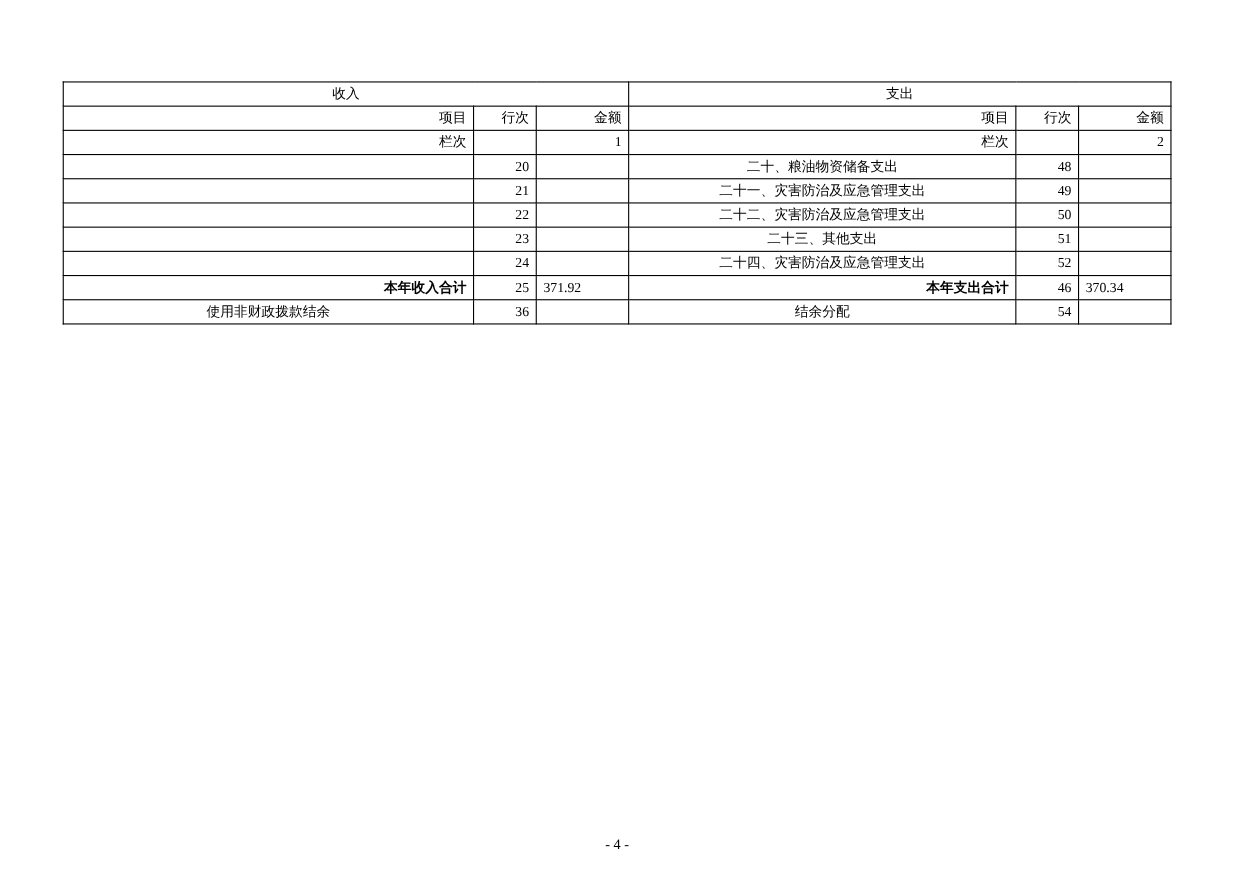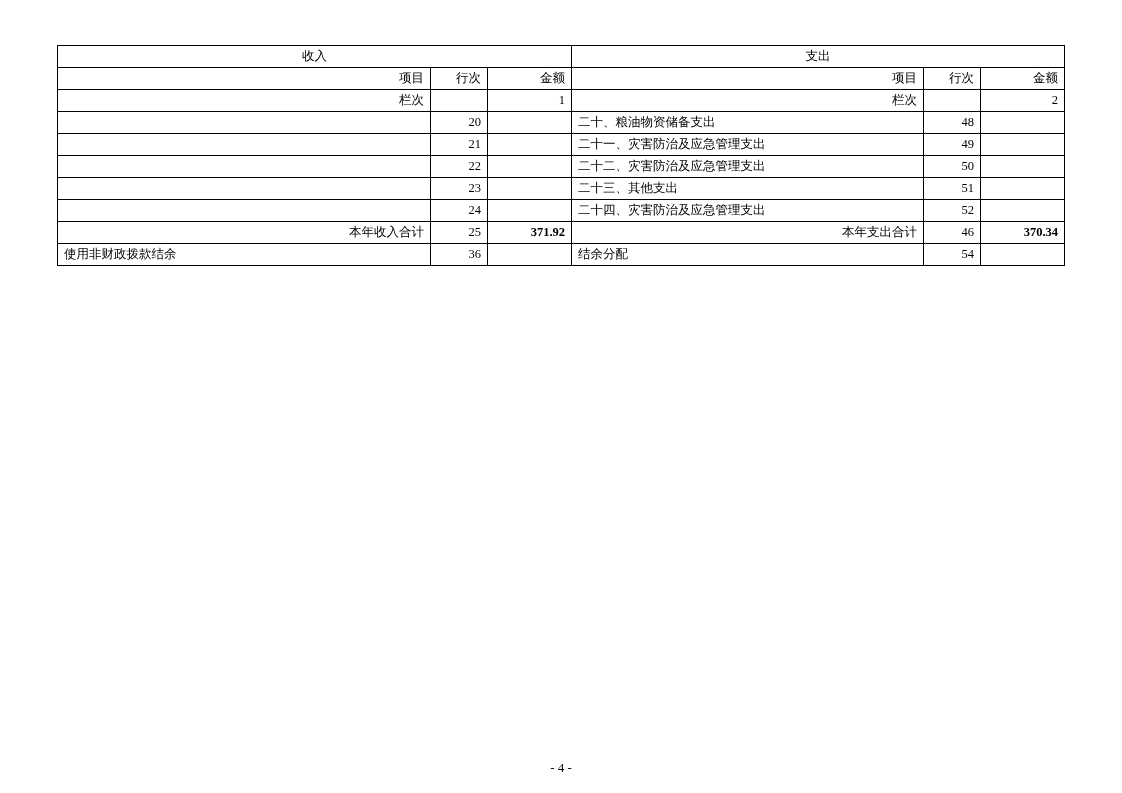--- a/index.html
+++ b/index.html
@@ -25,42 +25,43 @@
     position: absolute;
     left: 57px;
     top: 45px;
     width: 1007px;
   }
   table.budget {
     border-collapse: collapse;
     width: 1007px;
     table-layout: fixed;
     font-size: 12.5px;
+    margin-top: 29px;
   }
   table.budget td {
     border: 1px solid #000000;
     height: 21px;
     padding: 0 6px;
     vertical-align: middle;
     line-height: 1.15;
     white-space: nowrap;
     overflow: hidden;
   }
   
   col.c-item-l { width: 373px; }
   col.c-line-l { width: 57px; }
   col.c-amt-l  { width: 84px; }
   col.c-item-r { width: 352px; }
   col.c-line-r { width: 57px; }
   col.c-amt-r  { width: 84px; }
 
   .center { text-align: right; }
-  .right  { text-align: right; padding-right: 8px; font-weight: bold; }
-  .left   { text-align: left; padding-left: 8px; }
-  .bold   { font-weight: normal; }
+  .right  { text-align: left; padding-right: 8px; }
+  .left   { text-align: center; padding-left: 8px; }
+  .bold   { font-weight: bold; }
   .group-head { text-align: center; }
   .empty { }
 
   .footer-page {
     position: absolute;
     left: 0;
     right: 0;
     top: 760px;
     text-align: center;
     font-size: 13px;

